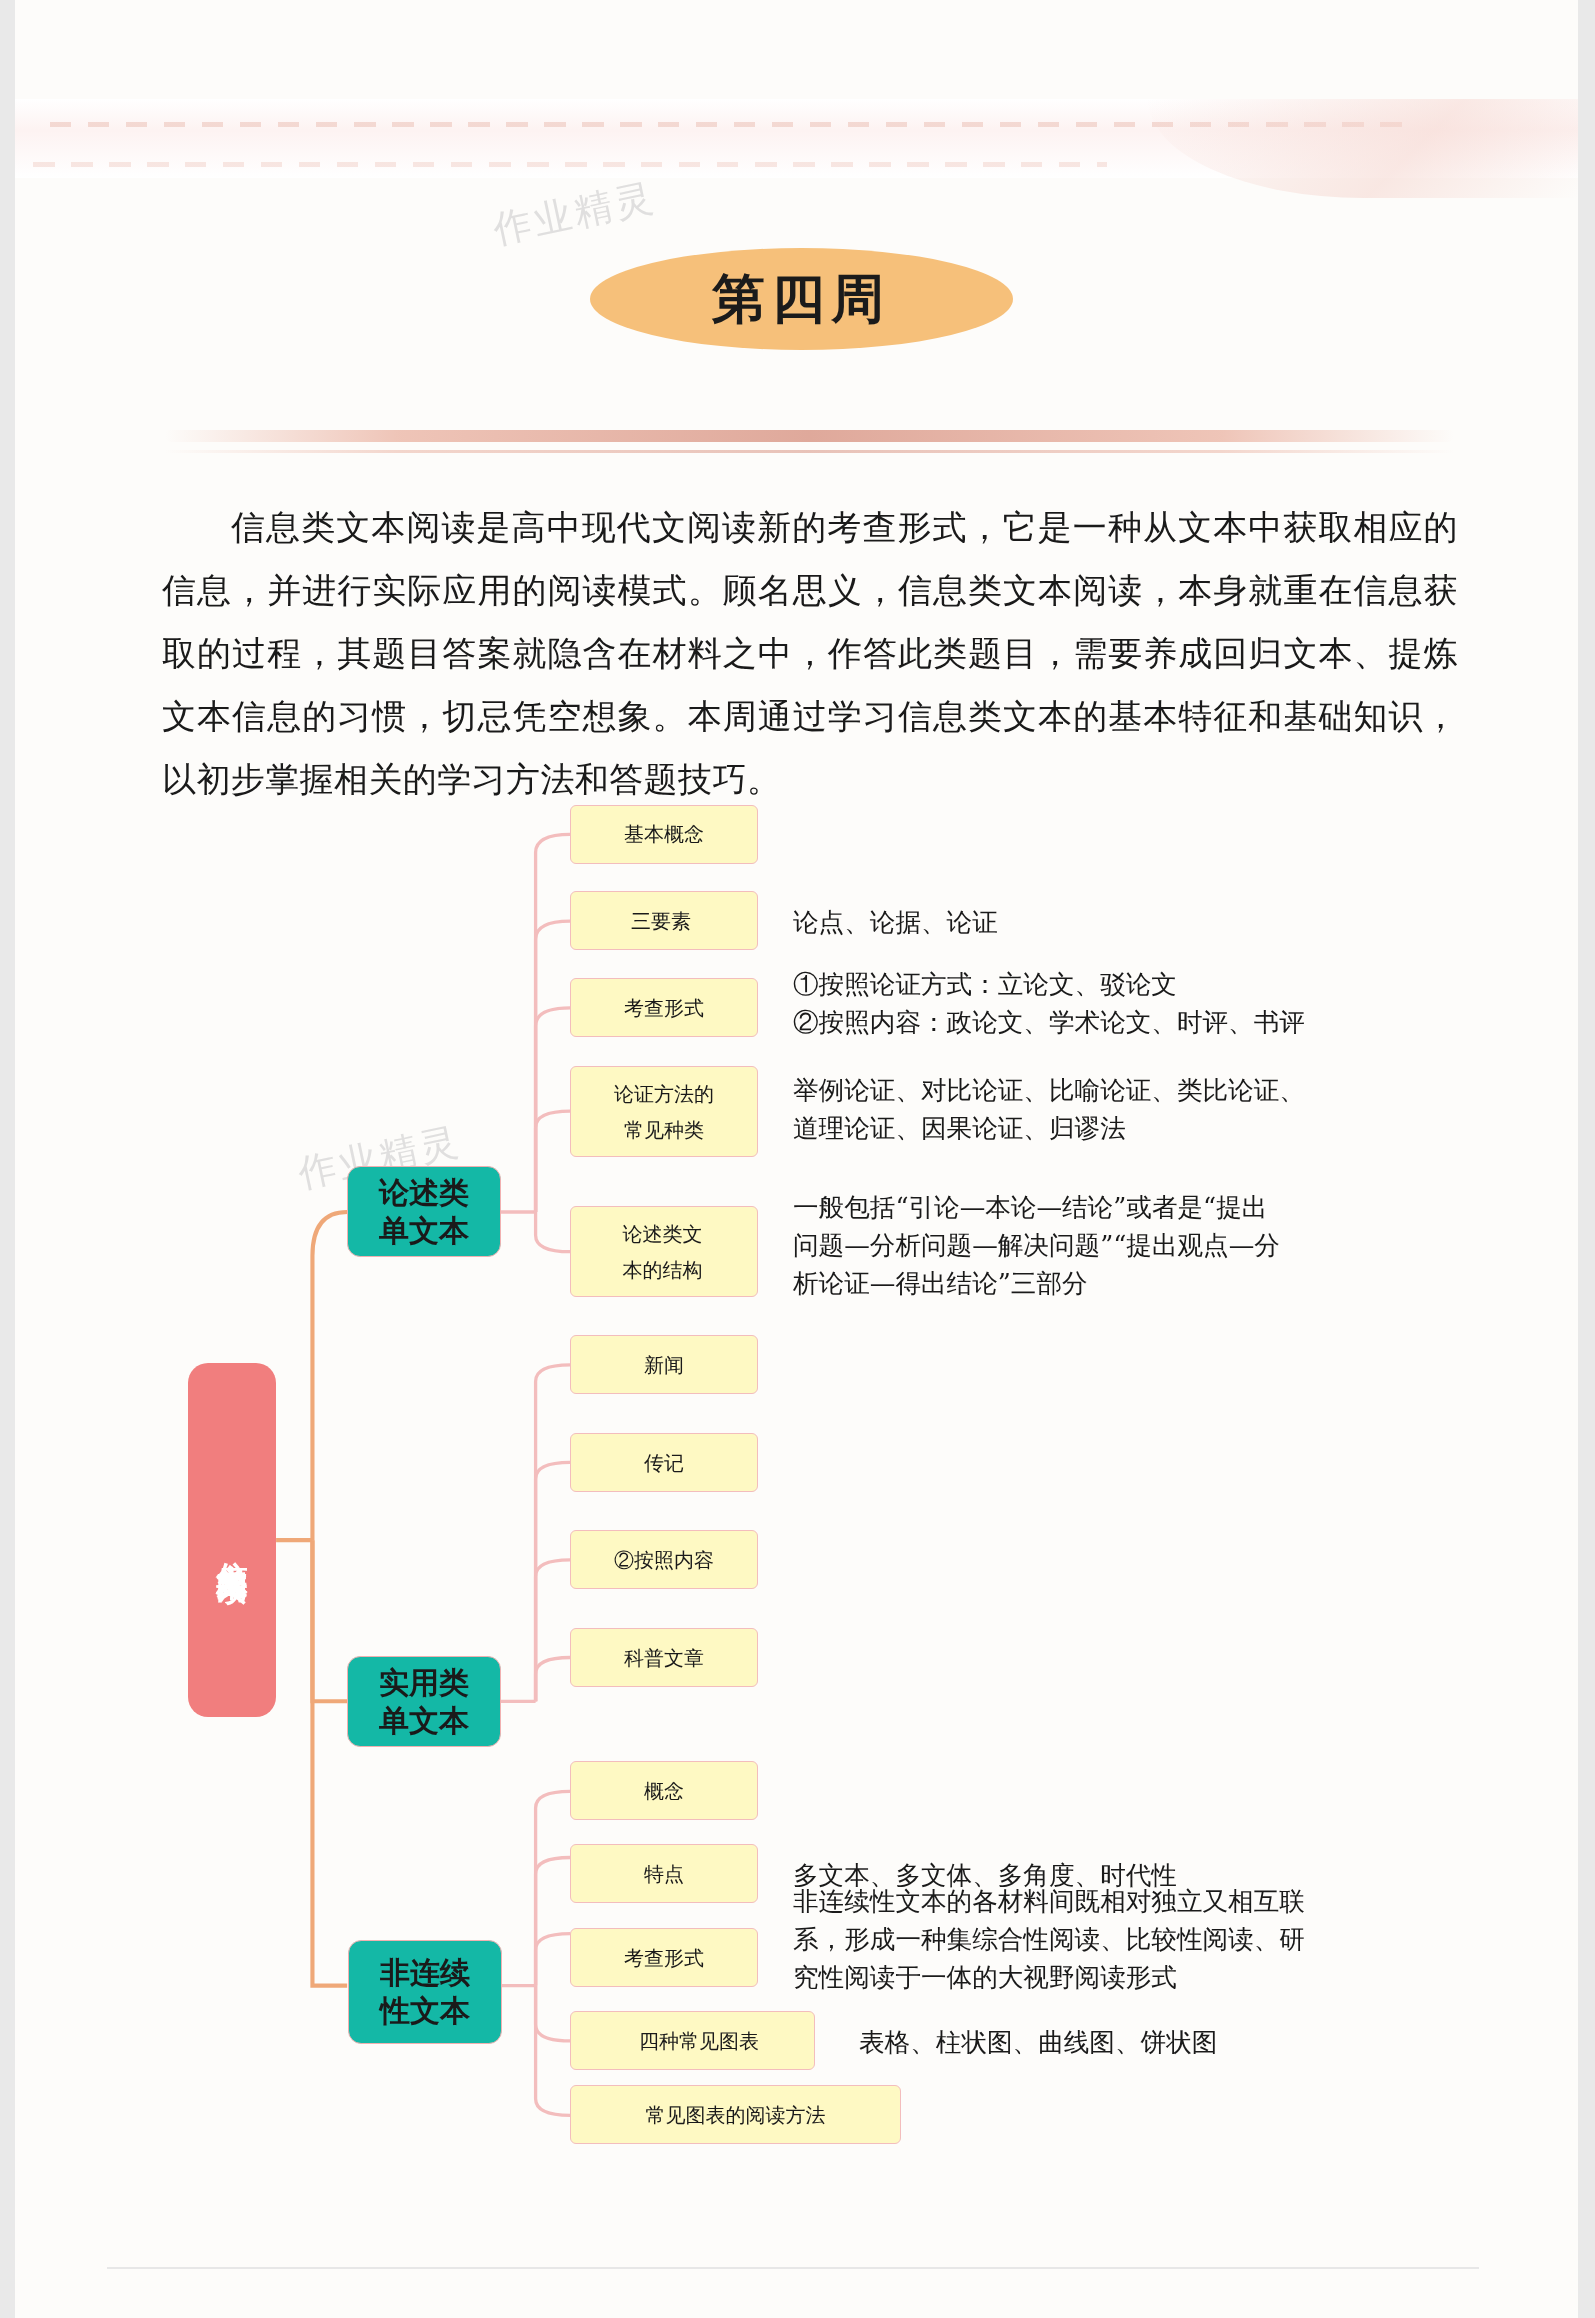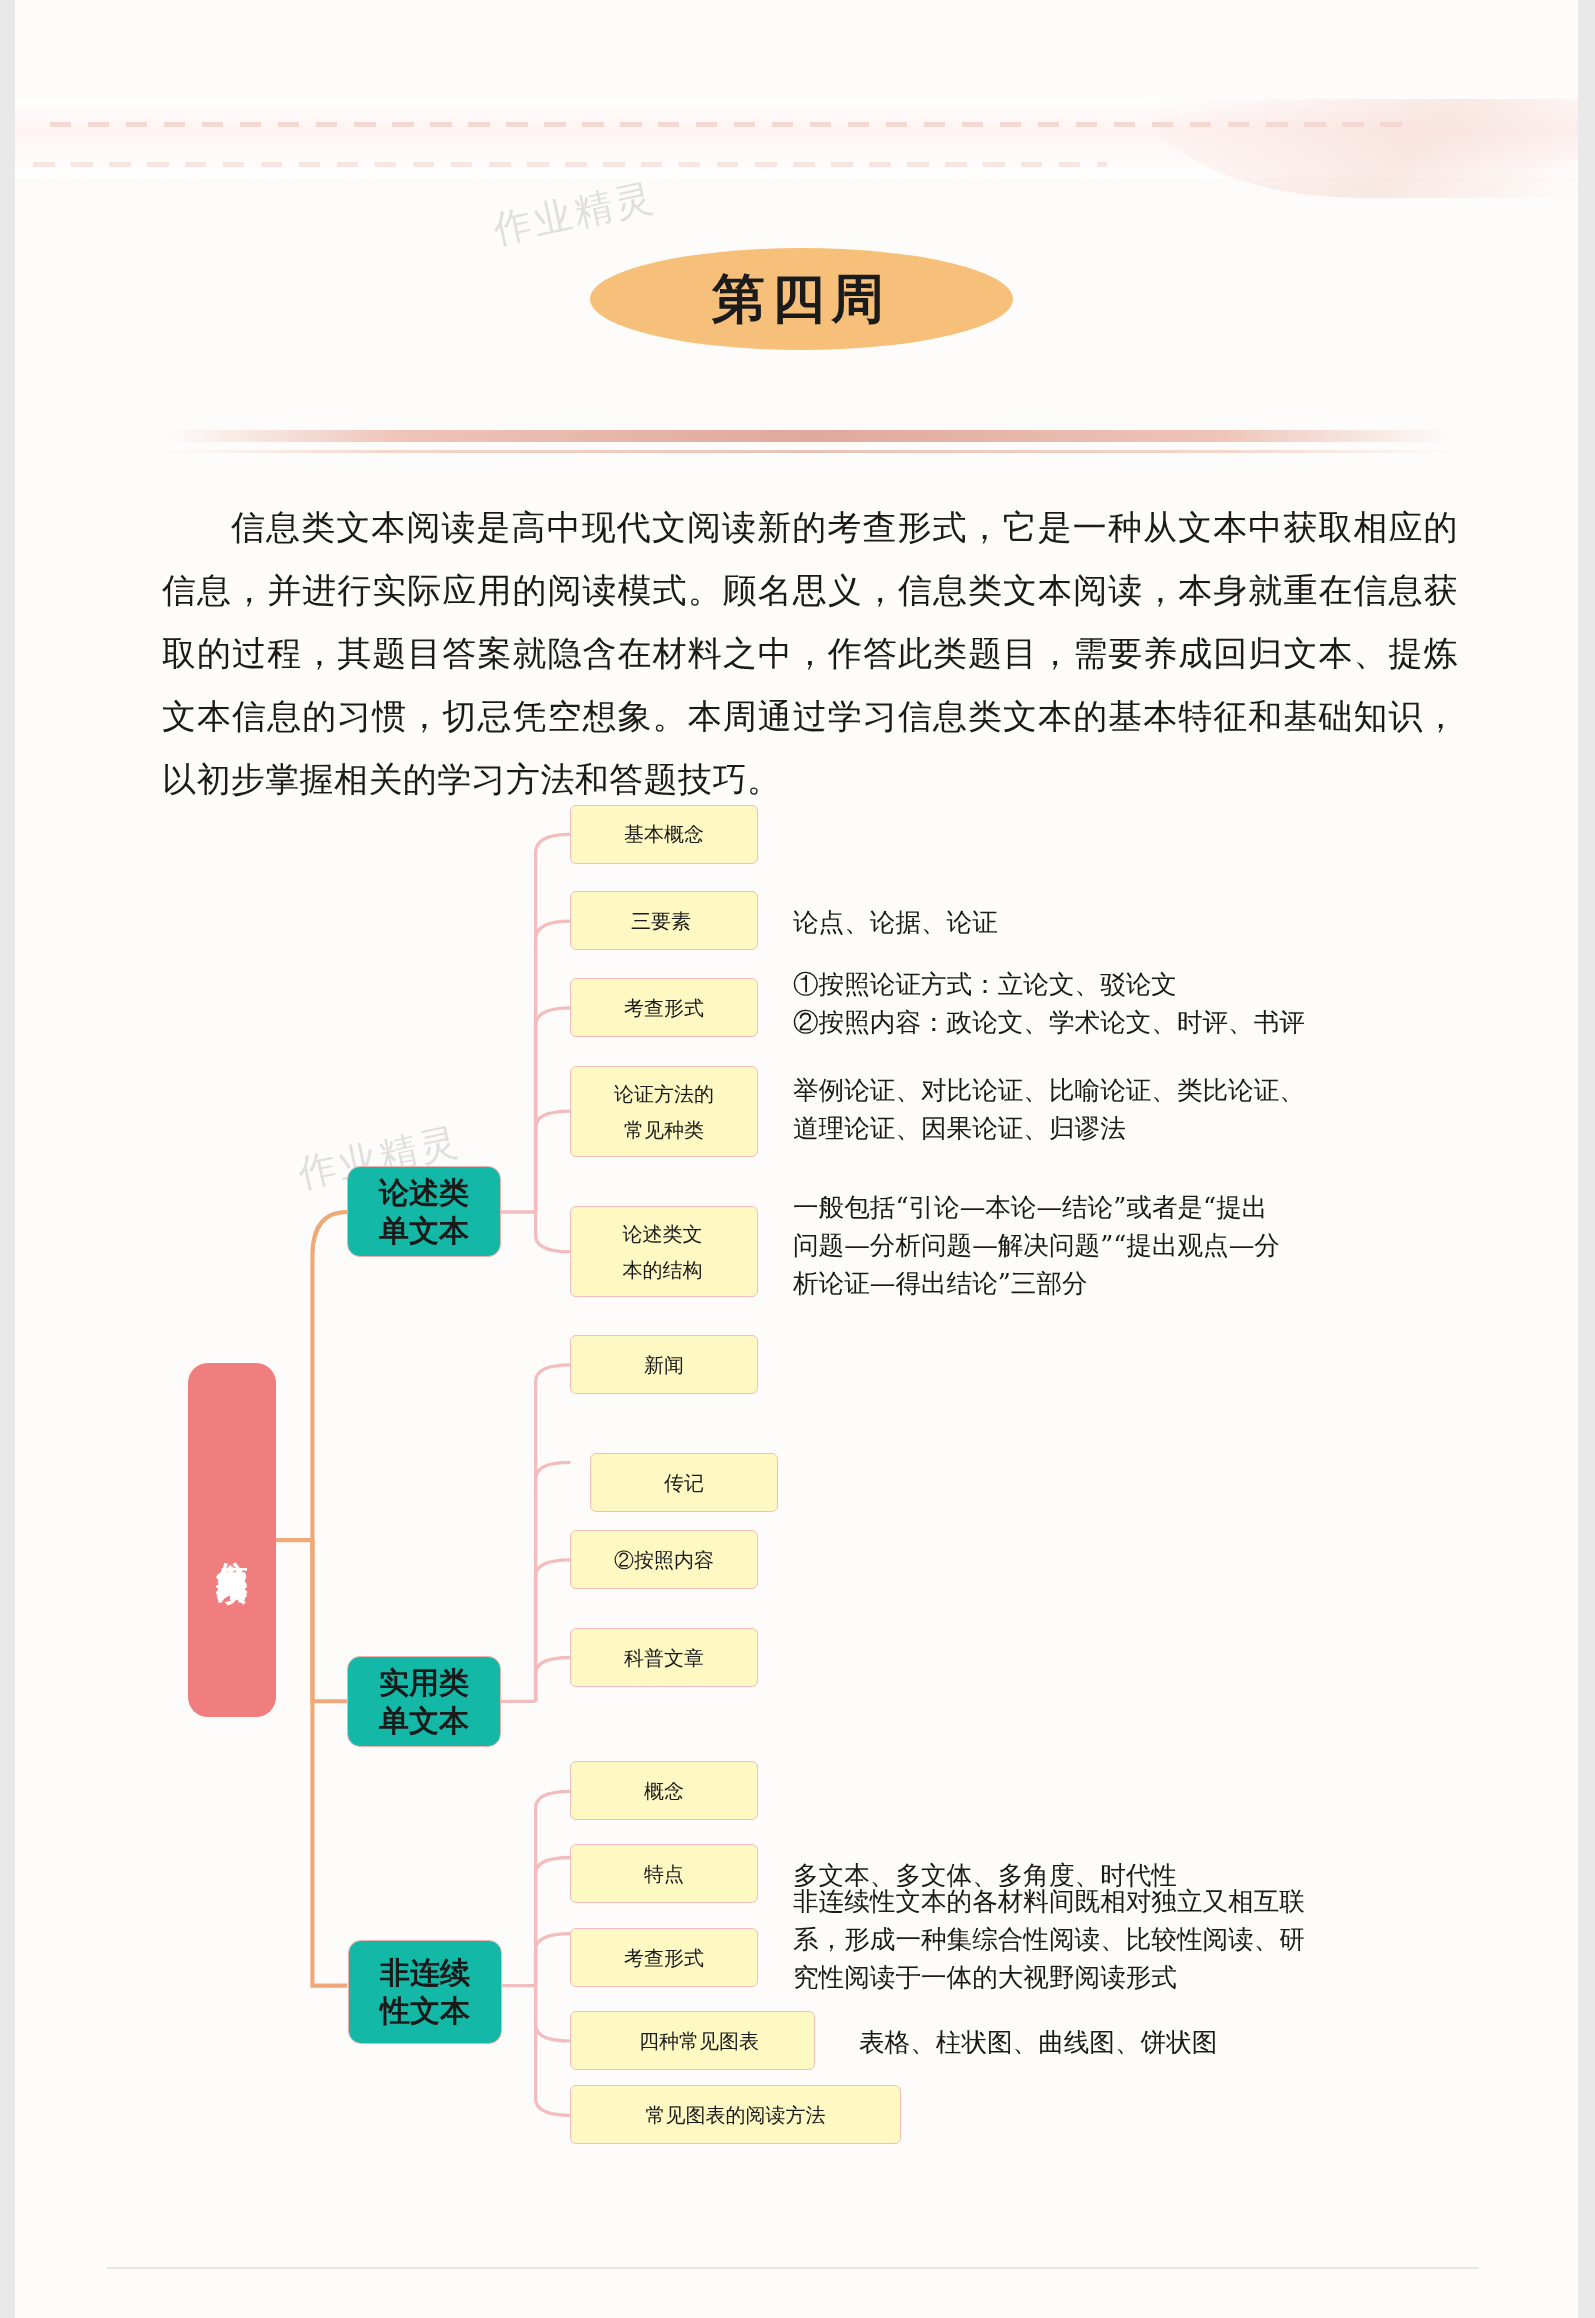--- a/index.html
+++ b/index.html
@@ -317,21 +317,21 @@
       举例论证、对比论证、比喻论证、类比论证、<br>道理论证、因果论证、归谬法
     </div>
     <div class="note" style="left:793px; top:395px; width:727px;">
       一般包括“引论—本论—结论”或者是“提出<br>问题—分析问题—解决问题”“提出观点—分<br>析论证—得出结论”三部分
     </div>
 
     <div class="node node-l1 n2">
       <span>实用类<br>单文本</span>
     </div>
     <div class="node node-l2" style="left:570px; top:542px; width:188px; height:59px;">新闻</div>
-    <div class="node node-l2" style="left:590px; top:640px; width:188px; height:59px;margin-top:20px;">传记</div>
+    <div class="node node-l2" style="left:570px; top:640px; width:188px; height:59px;">传记</div>
     <div class="node node-l2" style="left:570px; top:737px; width:188px; height:59px;">②按照内容</div>
     <div class="node node-l2" style="left:570px; top:835px; width:188px; height:59px;">科普文章</div>
 
     <div class="node node-l1 n3">
       <span>非连续<br>性文本</span>
     </div>
     <div class="node node-l2" style="left:570px; top:968px; width:188px; height:59px;">概念</div>
     <div class="node node-l2" style="left:570px; top:1051px; width:188px; height:59px;">特点</div>
     <div class="node node-l2" style="left:570px; top:1135px; width:188px; height:59px;">考查形式</div>
     <div class="node node-l2" style="left:570px; top:1218px; width:245px; height:59px;padding-left:28px;">四种常见图表</div>

